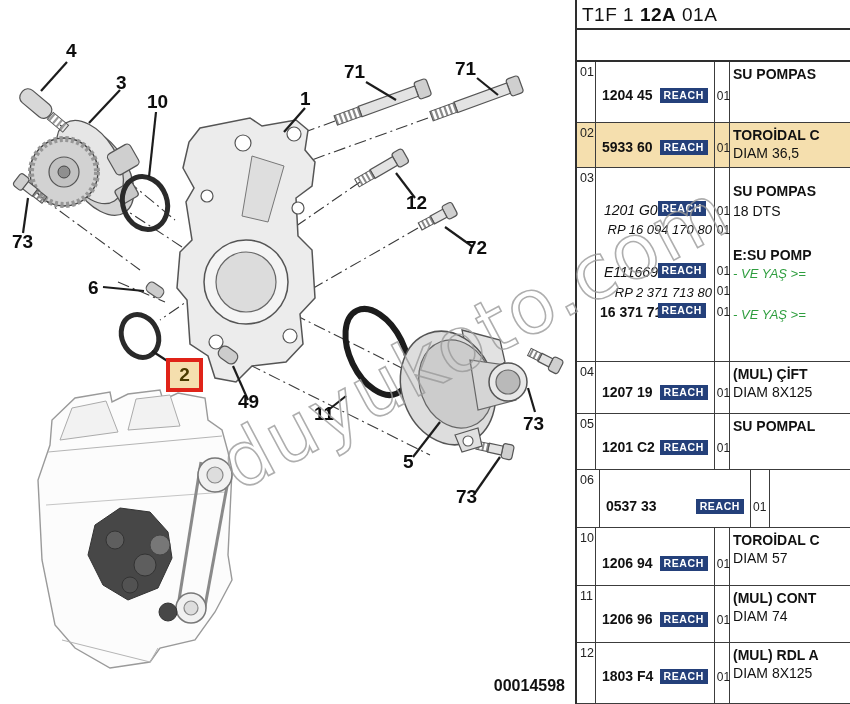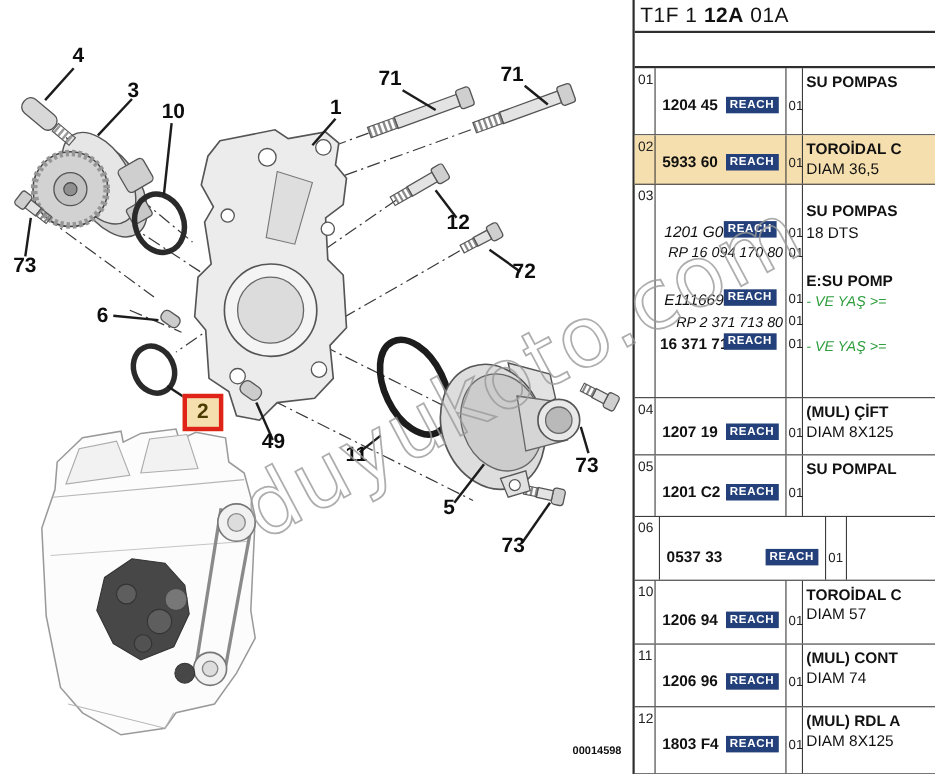--- a/index.html
+++ b/index.html
@@ -9,21 +9,21 @@
 
   
   #diagram { position:absolute; left:0; top:0; width:575px; height:704px; }
   #diagram svg { position:absolute; left:0; top:0; }
   .callout { position:absolute; font-size:19px; font-weight:bold; color:#0d0d0d; cursor:pointer; }
   #callout2-box { position:absolute; left:166px; top:358px; width:37px; height:34px;
     border:4px solid var(--box_red); background:var(--highlight);
     display:flex; align-items:center; justify-content:center;
     font-size:19px; font-weight:bold; color:#4a3b00; cursor:pointer; }
   #foot-date { position:absolute; left:8px;  top:673px; font-size:13.5px; font-weight:bold;margin-top:48px; }
-  #foot-num  { position:absolute; right:10px; top:677px; font-size:10px; font-weight:bold; }
+  #foot-num  { position:absolute; right:10px; top:677px; font-size:16px; font-weight:bold; }
 
   
   #wm { position:absolute; left:0; top:0; pointer-events:none; }
 
   
   #table { position:absolute; left:575px; top:0; width:275px; height:704px;
     border-left:2px solid #2e2e2e; background:#fff; }
   #thead { height:30px; border-bottom:2px solid #2e2e2e; font-size:19px;
     padding:4px 0 16px 5px; white-space:nowrap; letter-spacing:0.5px; }
   #tband { height:32px; border-bottom:2px solid #2e2e2e; }

